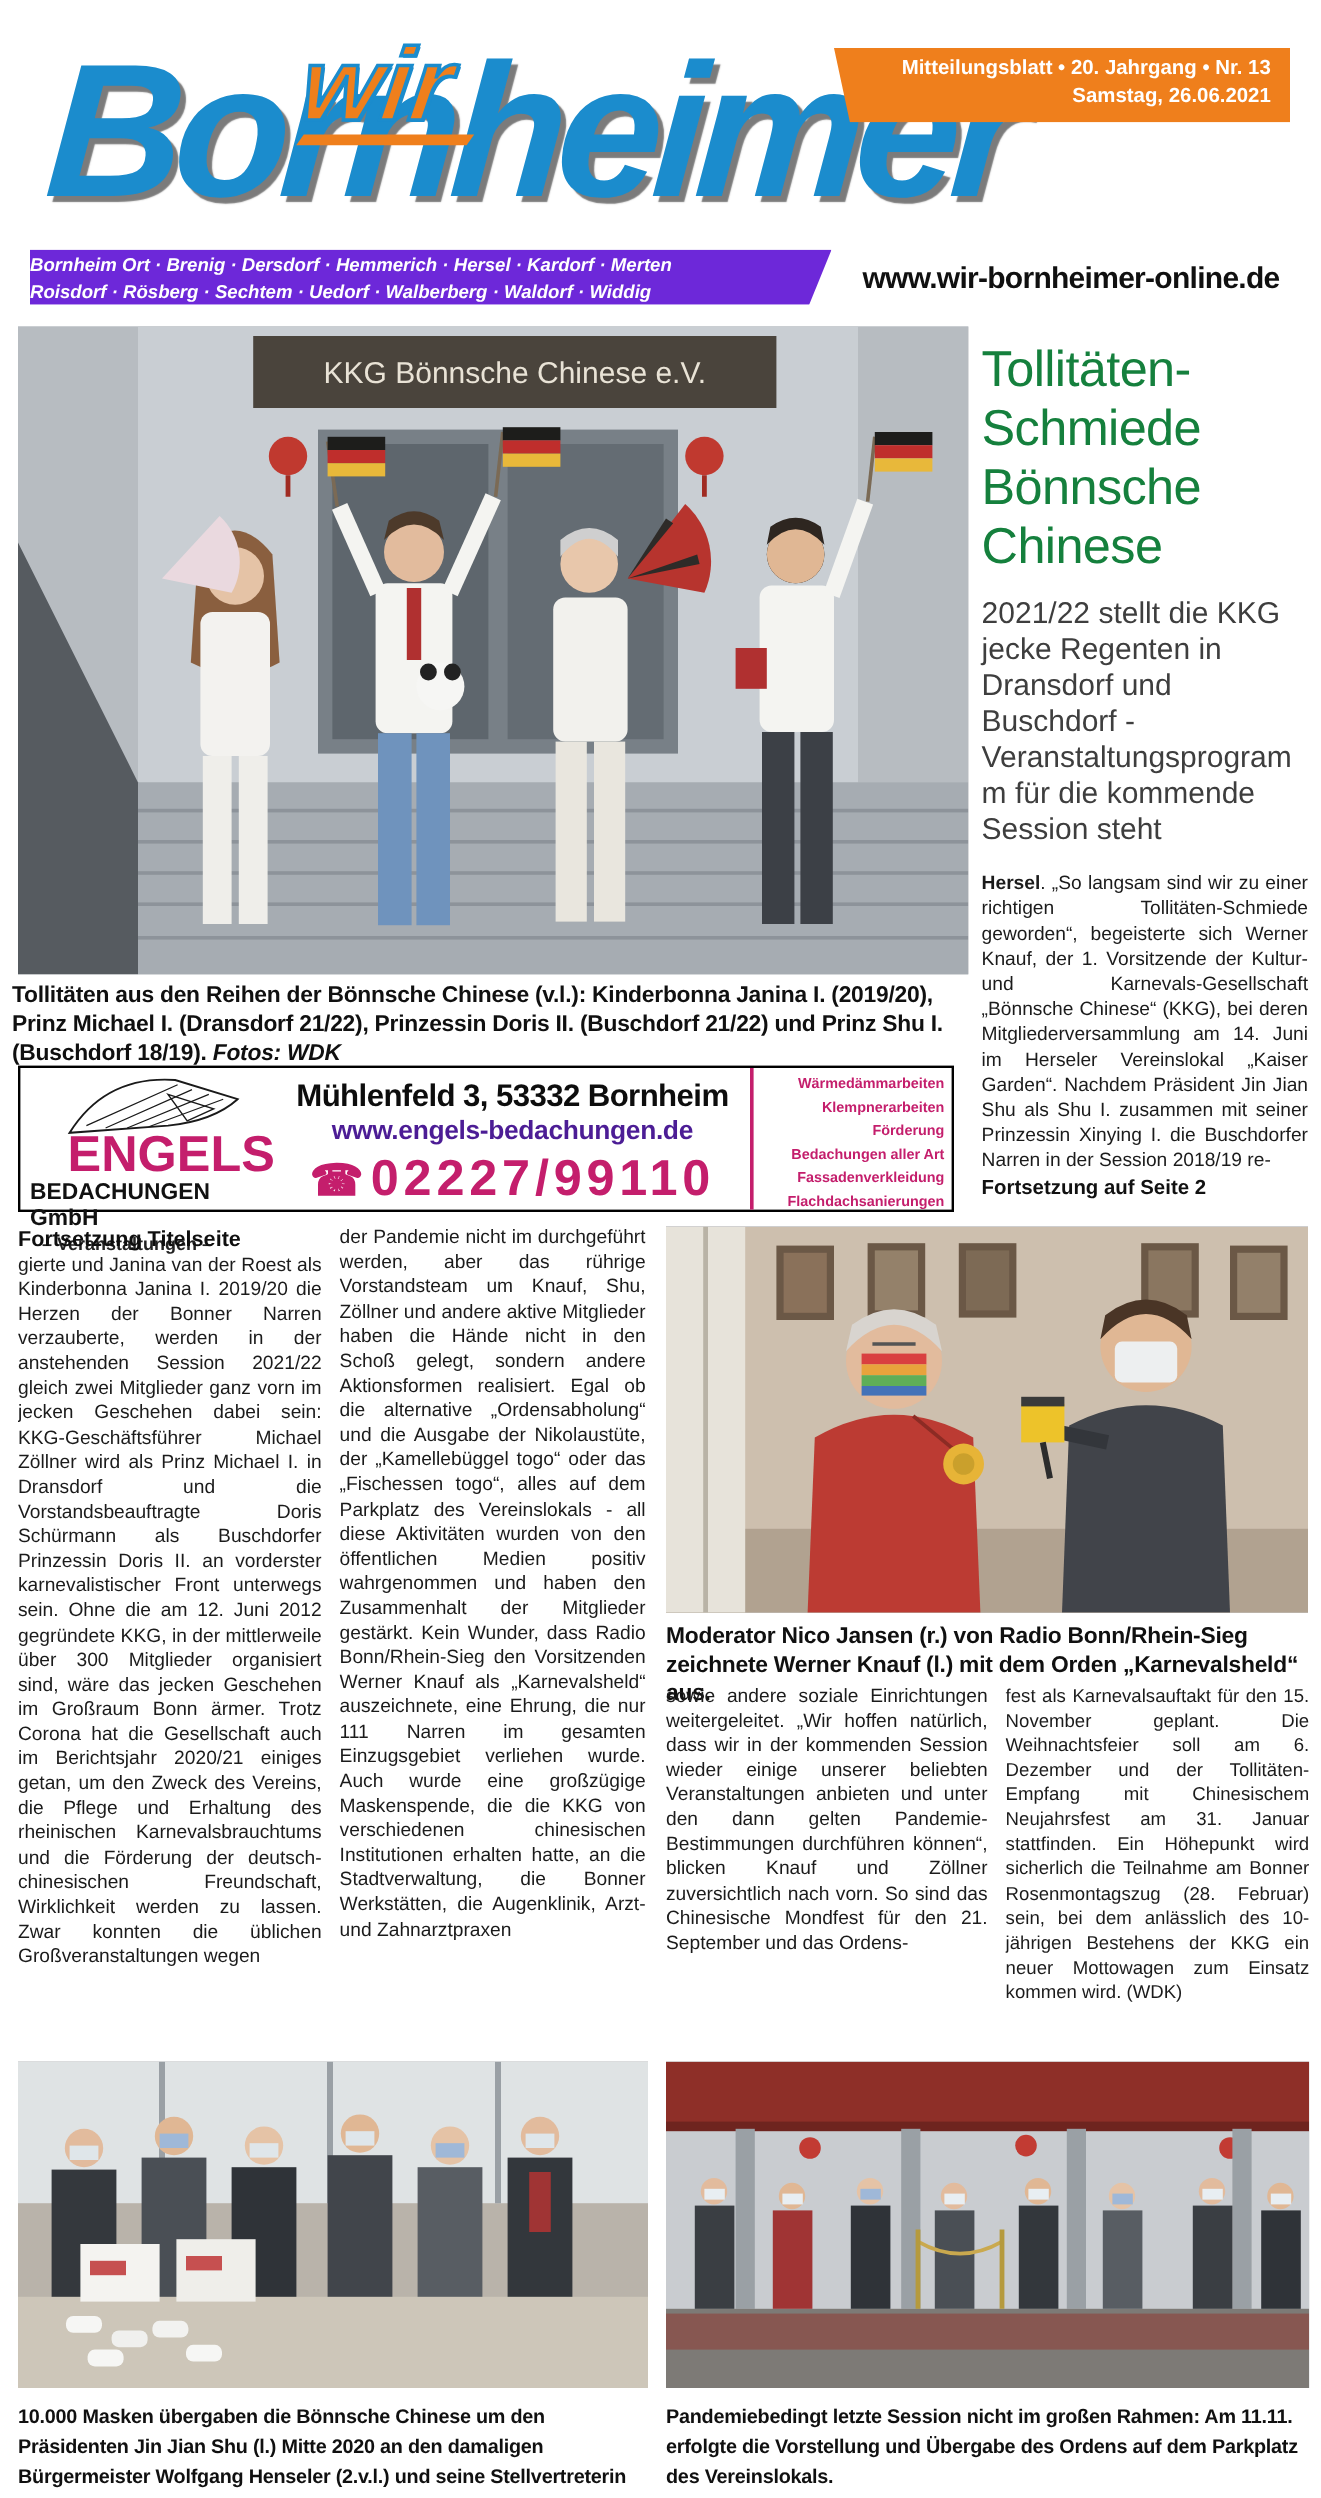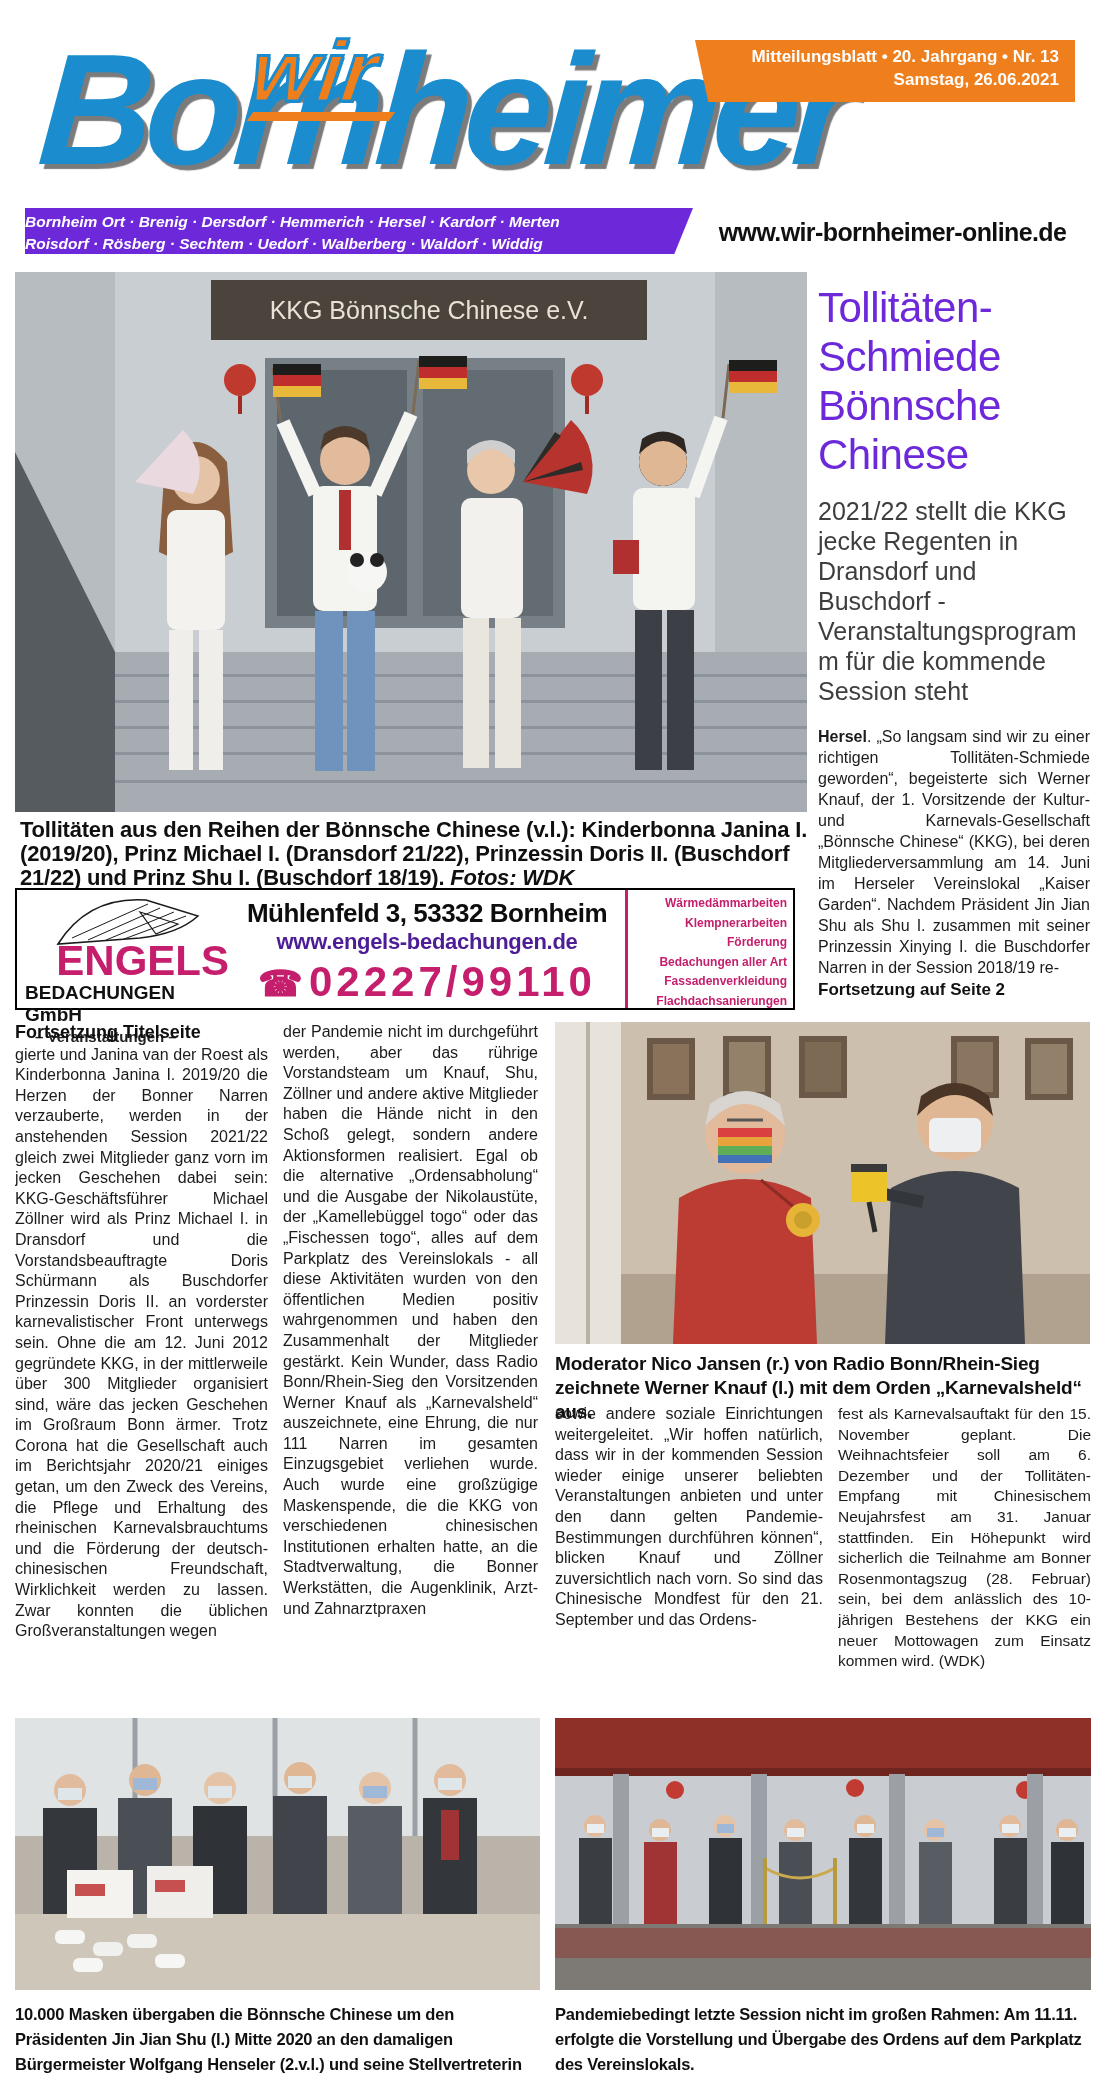--- a/index.html
+++ b/index.html
@@ -26,28 +26,28 @@
                 text-align:left;padding-top:3px;box-sizing:border-box;}
   .site-url{left:700px;top:218px;width:385px;text-align:center;font-size:25px;font-weight:bold;
             letter-spacing:-0.6px;color:#101010;}
 
   
   .photo{background:#aeb4ba;overflow:hidden;}
   .photo svg{display:block;}
 
   
   .caption{font-weight:bold;color:#101010;letter-spacing:-0.2px;}
-  .cap-lead{left:20px;top:818px;width:792px;font-size:22px;line-height:24px;}
+  .cap-lead{left:10px;top:818px;width:792px;font-size:19px;line-height:24px;}
   .cap-photo2{left:555px;top:1352px;width:535px;font-size:19px;line-height:24px;}
   .cap-bottom{top:2002px;font-size:16.5px;line-height:25px;}
   .credit{font-style:italic;}
 
   
   .article-col{left:818px;top:283px;width:272px;display:flex;flex-direction:column;}
-  .headline{font-size:42px;line-height:1.17;font-weight:500;color:#6d28d9;letter-spacing:-0.5px;}
+  .headline{font-size:42px;line-height:1.17;font-weight:500;color:#15803d;letter-spacing:-0.5px;}
   .subhead{margin-top:16px;font-size:25px;line-height:30px;font-weight:400;color:#3e3e3e;
            overflow-wrap:anywhere;}
   .lede{margin-top:20px;font-size:16px;line-height:21px;text-align:justify;color:#1b1b1b;}
   .lede b{font-size:16px;}
   .cont-note{font-weight:bold;font-size:17px;color:#111;margin-top:2px;}
 
   
   .ad{left:15px;top:888px;width:780px;height:122px;border:2px solid #000;box-sizing:border-box;
       background:#fff;display:flex;align-items:stretch;}
   .ad-left{width:212px;text-align:center;padding-top:4px;}

